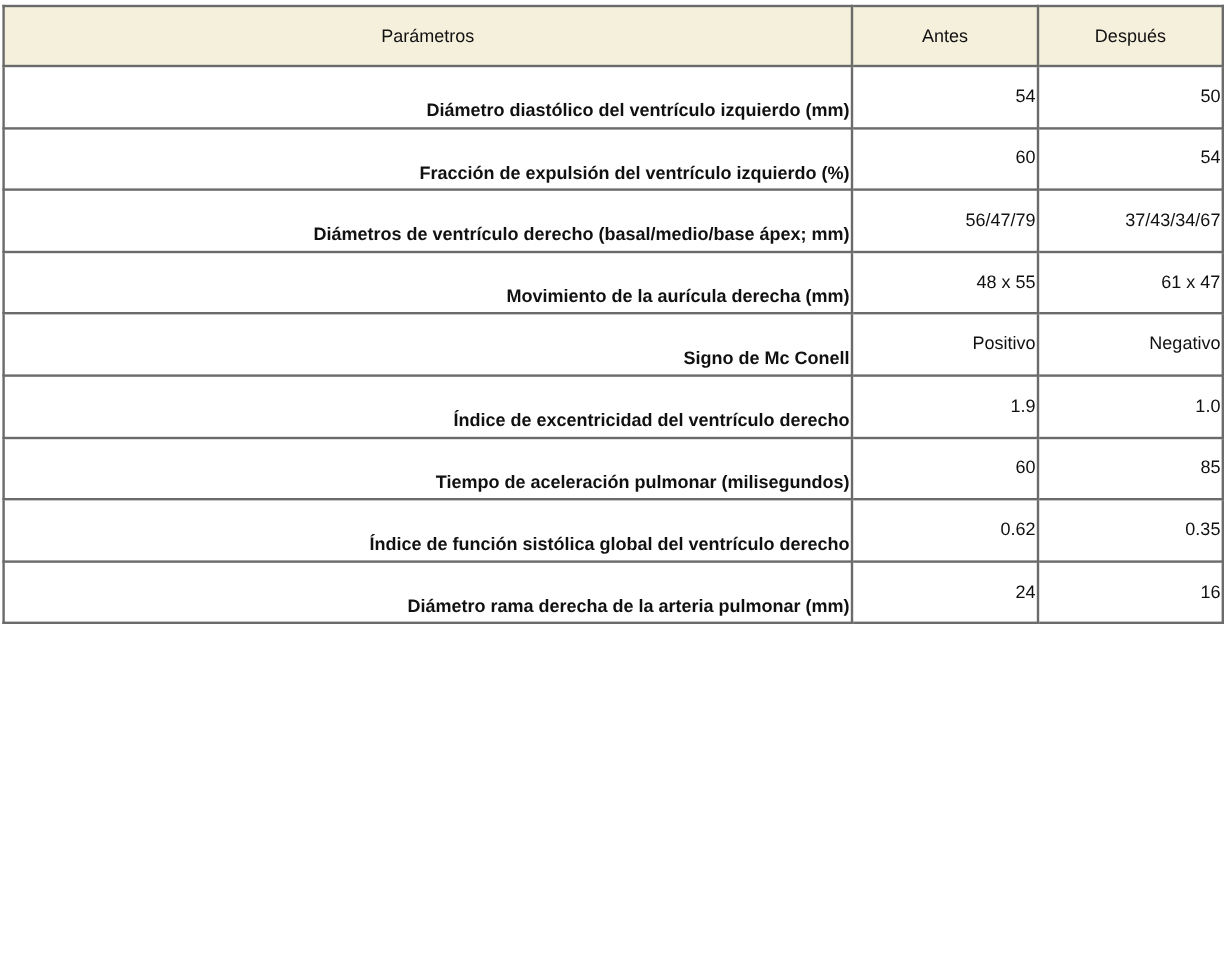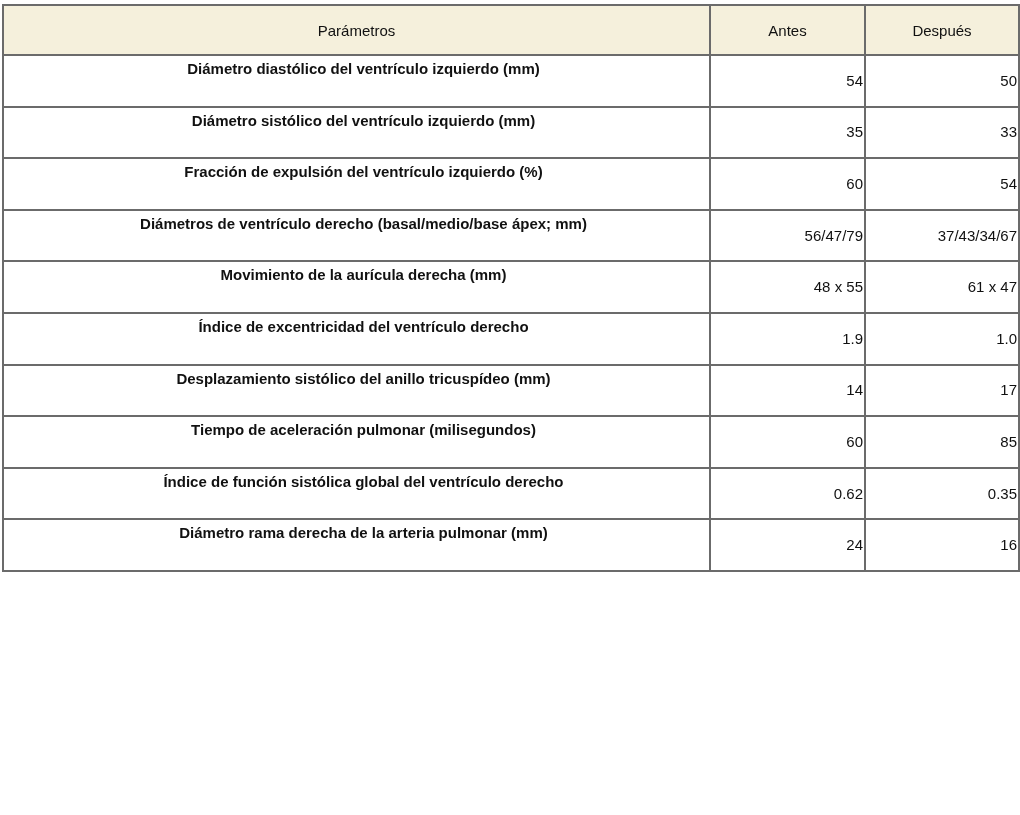--- a/index.html
+++ b/index.html
@@ -12,21 +12,21 @@
   }
   col.c1 { width: 707px; }
   col.c2 { width: 155px; }
   col.c3 { width: 154px; }
   th, td { border: 2px solid #6b6b6b; }
   thead th {
     background: #f5f0dc; font-weight: normal; height: 46px; text-align: center;
     font-size: 15px;
   }
   tbody td { height: 48.6px; vertical-align: middle; }
-  tbody td.param { font-weight: bold; padding-left: 15px; text-align: center; vertical-align: top; padding-top: 4px; box-sizing: border-box; }
+  tbody td.param { font-weight: bold; padding-left: 15px; text-align: right; vertical-align: top; padding-top: 28px; box-sizing: border-box; }
   tbody td.val { text-align: right; padding-top: 0; }
 </style>
 </head>
 <body>
 
 <table>
   <colgroup>
       <col class="c1">
       <col class="c2">
       <col class="c3">
@@ -38,48 +38,43 @@
       <th>Después</th>
     </tr>
   </thead>
   <tbody id="tbody">
       <tr>
         <td class="param">Diámetro diastólico del ventrículo izquierdo (mm)</td>
         <td class="val">54</td>
         <td class="val">50</td>
       </tr>
       <tr>
-        <td class="param">Diámetro sistólico del ventrículo izquierdo (mm)</td>
-        <td class="val">35</td>
-        <td class="val">33</td>
-      </tr>
-      <tr>
         <td class="param">Fracción de expulsión del ventrículo izquierdo (%)</td>
         <td class="val">60</td>
         <td class="val">54</td>
       </tr>
       <tr>
         <td class="param">Diámetros de ventrículo derecho (basal/medio/base ápex; mm)</td>
         <td class="val">56/47/79</td>
         <td class="val">37/43/34/67</td>
       </tr>
       <tr>
         <td class="param">Movimiento de la aurícula derecha (mm)</td>
         <td class="val">48 x 55</td>
         <td class="val">61 x 47</td>
       </tr>
       <tr>
+        <td class="param">Signo de Mc Conell</td>
+        <td class="val">Positivo</td>
+        <td class="val">Negativo</td>
+      </tr>
+      <tr>
         <td class="param">Índice de excentricidad del ventrículo derecho</td>
         <td class="val">1.9</td>
         <td class="val">1.0</td>
-      </tr>
-      <tr>
-        <td class="param">Desplazamiento sistólico del anillo tricuspídeo (mm)</td>
-        <td class="val">14</td>
-        <td class="val">17</td>
       </tr>
       <tr>
         <td class="param">Tiempo de aceleración pulmonar (milisegundos)</td>
         <td class="val">60</td>
         <td class="val">85</td>
       </tr>
       <tr>
         <td class="param">Índice de función sistólica global del ventrículo derecho</td>
         <td class="val">0.62</td>
         <td class="val">0.35</td>

